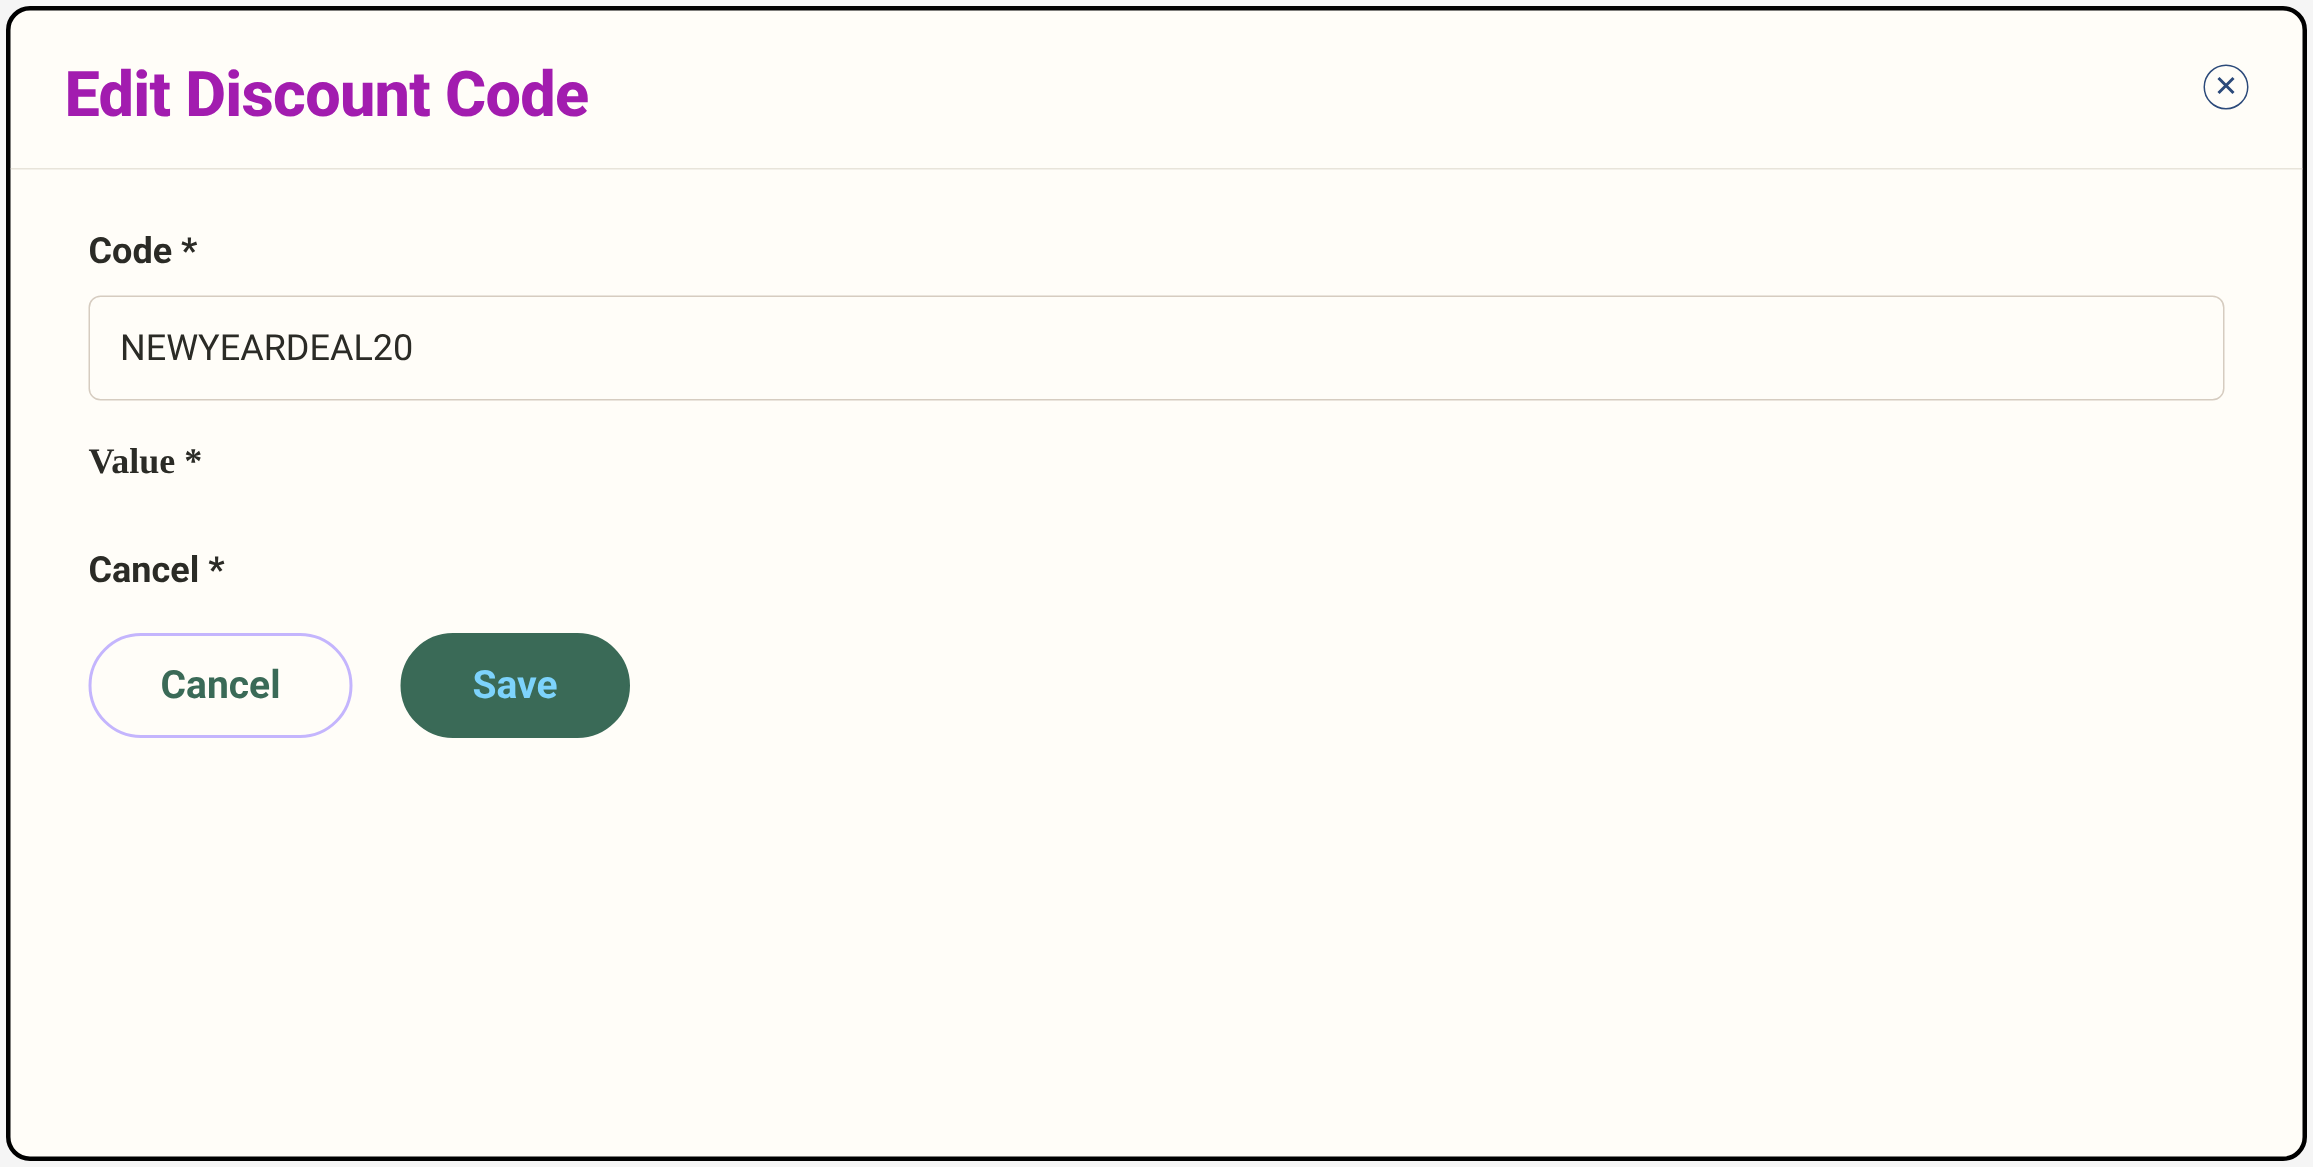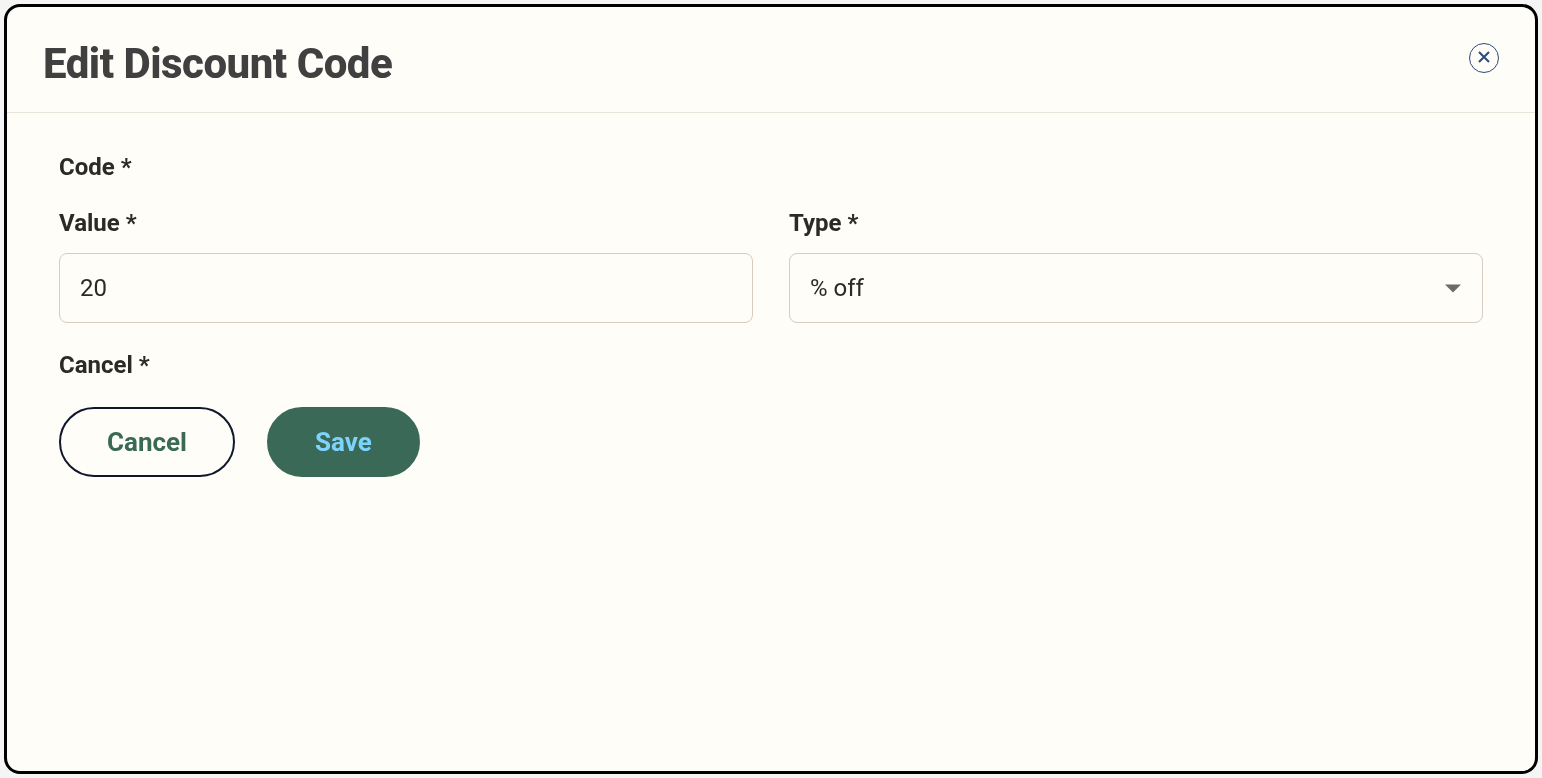--- a/index.html
+++ b/index.html
@@ -30,21 +30,21 @@
     .modal-header {
       display: flex;
       justify-content: space-between;
       align-items: flex-start;
       padding: 32px 36px 24px 36px;
       border-bottom: 1px solid #e8e4da;
     }
     .modal-title {
       font-size: 42px;
       font-weight: 800;
-      color: #404040;
+      color: #a21caf;
       letter-spacing: -0.5px;
     }
     .close-btn {
       width: 30px;
       height: 30px;
       border: 1.5px solid #2c4a7a;
       border-radius: 50%;
       background: transparent;
       display: flex;
       align-items: center;
@@ -80,20 +80,21 @@
       border: 1px solid #d6ccc0;
       border-radius: 8px;
       background: #fffdf8;
       color: #2b2b26;
       font-family: inherit;
       outline: none;
     }
     .row {
       display: flex;
       gap: 36px;
+      font-family: Liberation Serif, serif;
     }
     .col {
       flex: 1;
     }
     .select-wrap {
       position: relative;
       width: 100%;
     }
     .select {
       width: 100%;
@@ -129,21 +130,21 @@
     .btn {
       font-size: 26px;
       font-weight: 700;
       padding: 18px 46px;
       border-radius: 999px;
       cursor: pointer;
       font-family: inherit;
     }
     .btn-cancel {
       background: transparent;
-      border: 2px solid #0f172a;
+      border: 2px solid #c4b5fd;
       color: #3a6a57;
     }
     .btn-save {
       background: #3a6a57;
       border: 2px solid #3a6a57;
       color: #7dd3fc;
     }
   </style>
 </head>
 <body>
@@ -157,39 +158,26 @@
           <path d="M2 2 L12 12 M12 2 L2 12"></path>
         </svg>
       </span>
     </button>
   </div>
 
   <div class="modal-body">
 
     <div class="field-group">
       <label class="field-label">Code *</label>
+      <input type="text" class="text-input" value="NEWYEARDEAL20" style="">
     </div>
 
     <div class="row">
       <div class="col field-group">
         <label class="field-label">Value *</label>
-        <input type="text" class="text-input" value="20" style="">
-      </div>
-      <div class="col field-group">
-        <label class="field-label">Type *</label>
-        <div class="select-wrap">
-          <select class="select">
-            <option>% off</option>
-          </select>
-          <span class="select-arrow">
-            <svg viewBox="0 0 16 10">
-                <path d="M0 1 L8 9 L16 1 Z"></path>
-              </svg>
-          </span>
-        </div>
       </div>
     </div>
 
     <div class="field-group">
       <label class="field-label">Cancel *</label>
     </div>
 
     <div class="actions">
       <button class="btn btn-cancel">Cancel</button>
       <button class="btn btn-save">Save</button>

